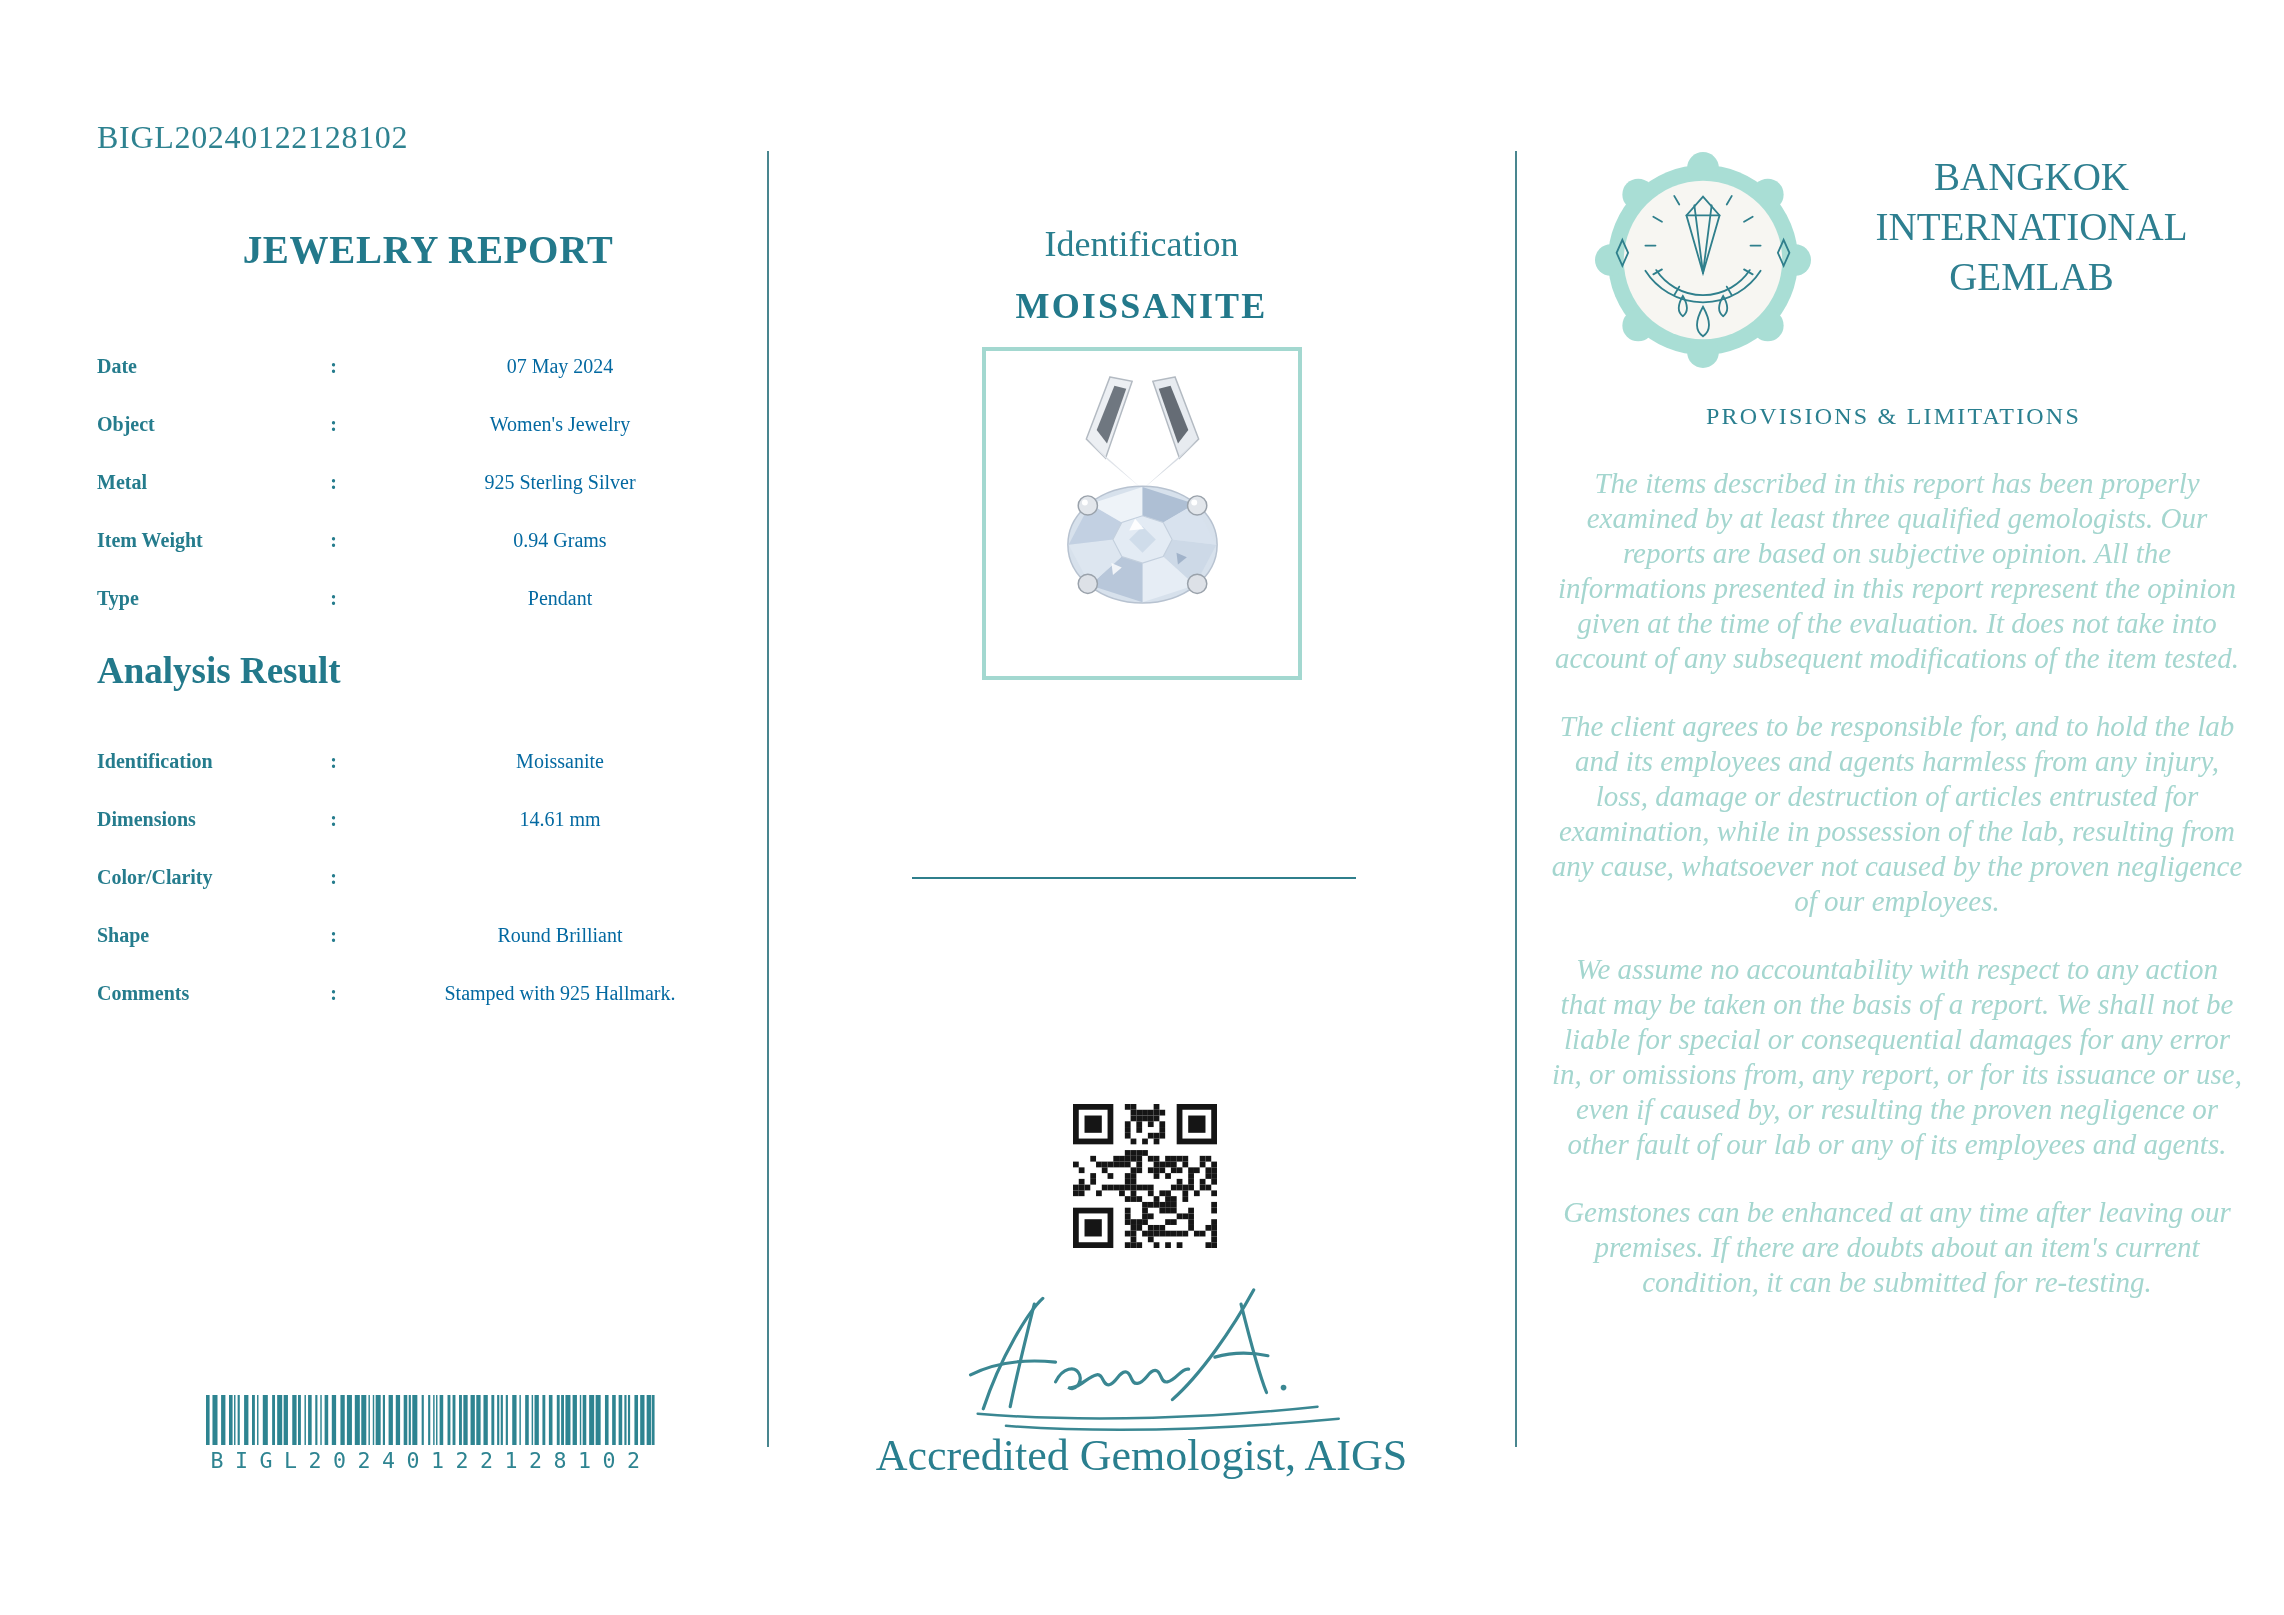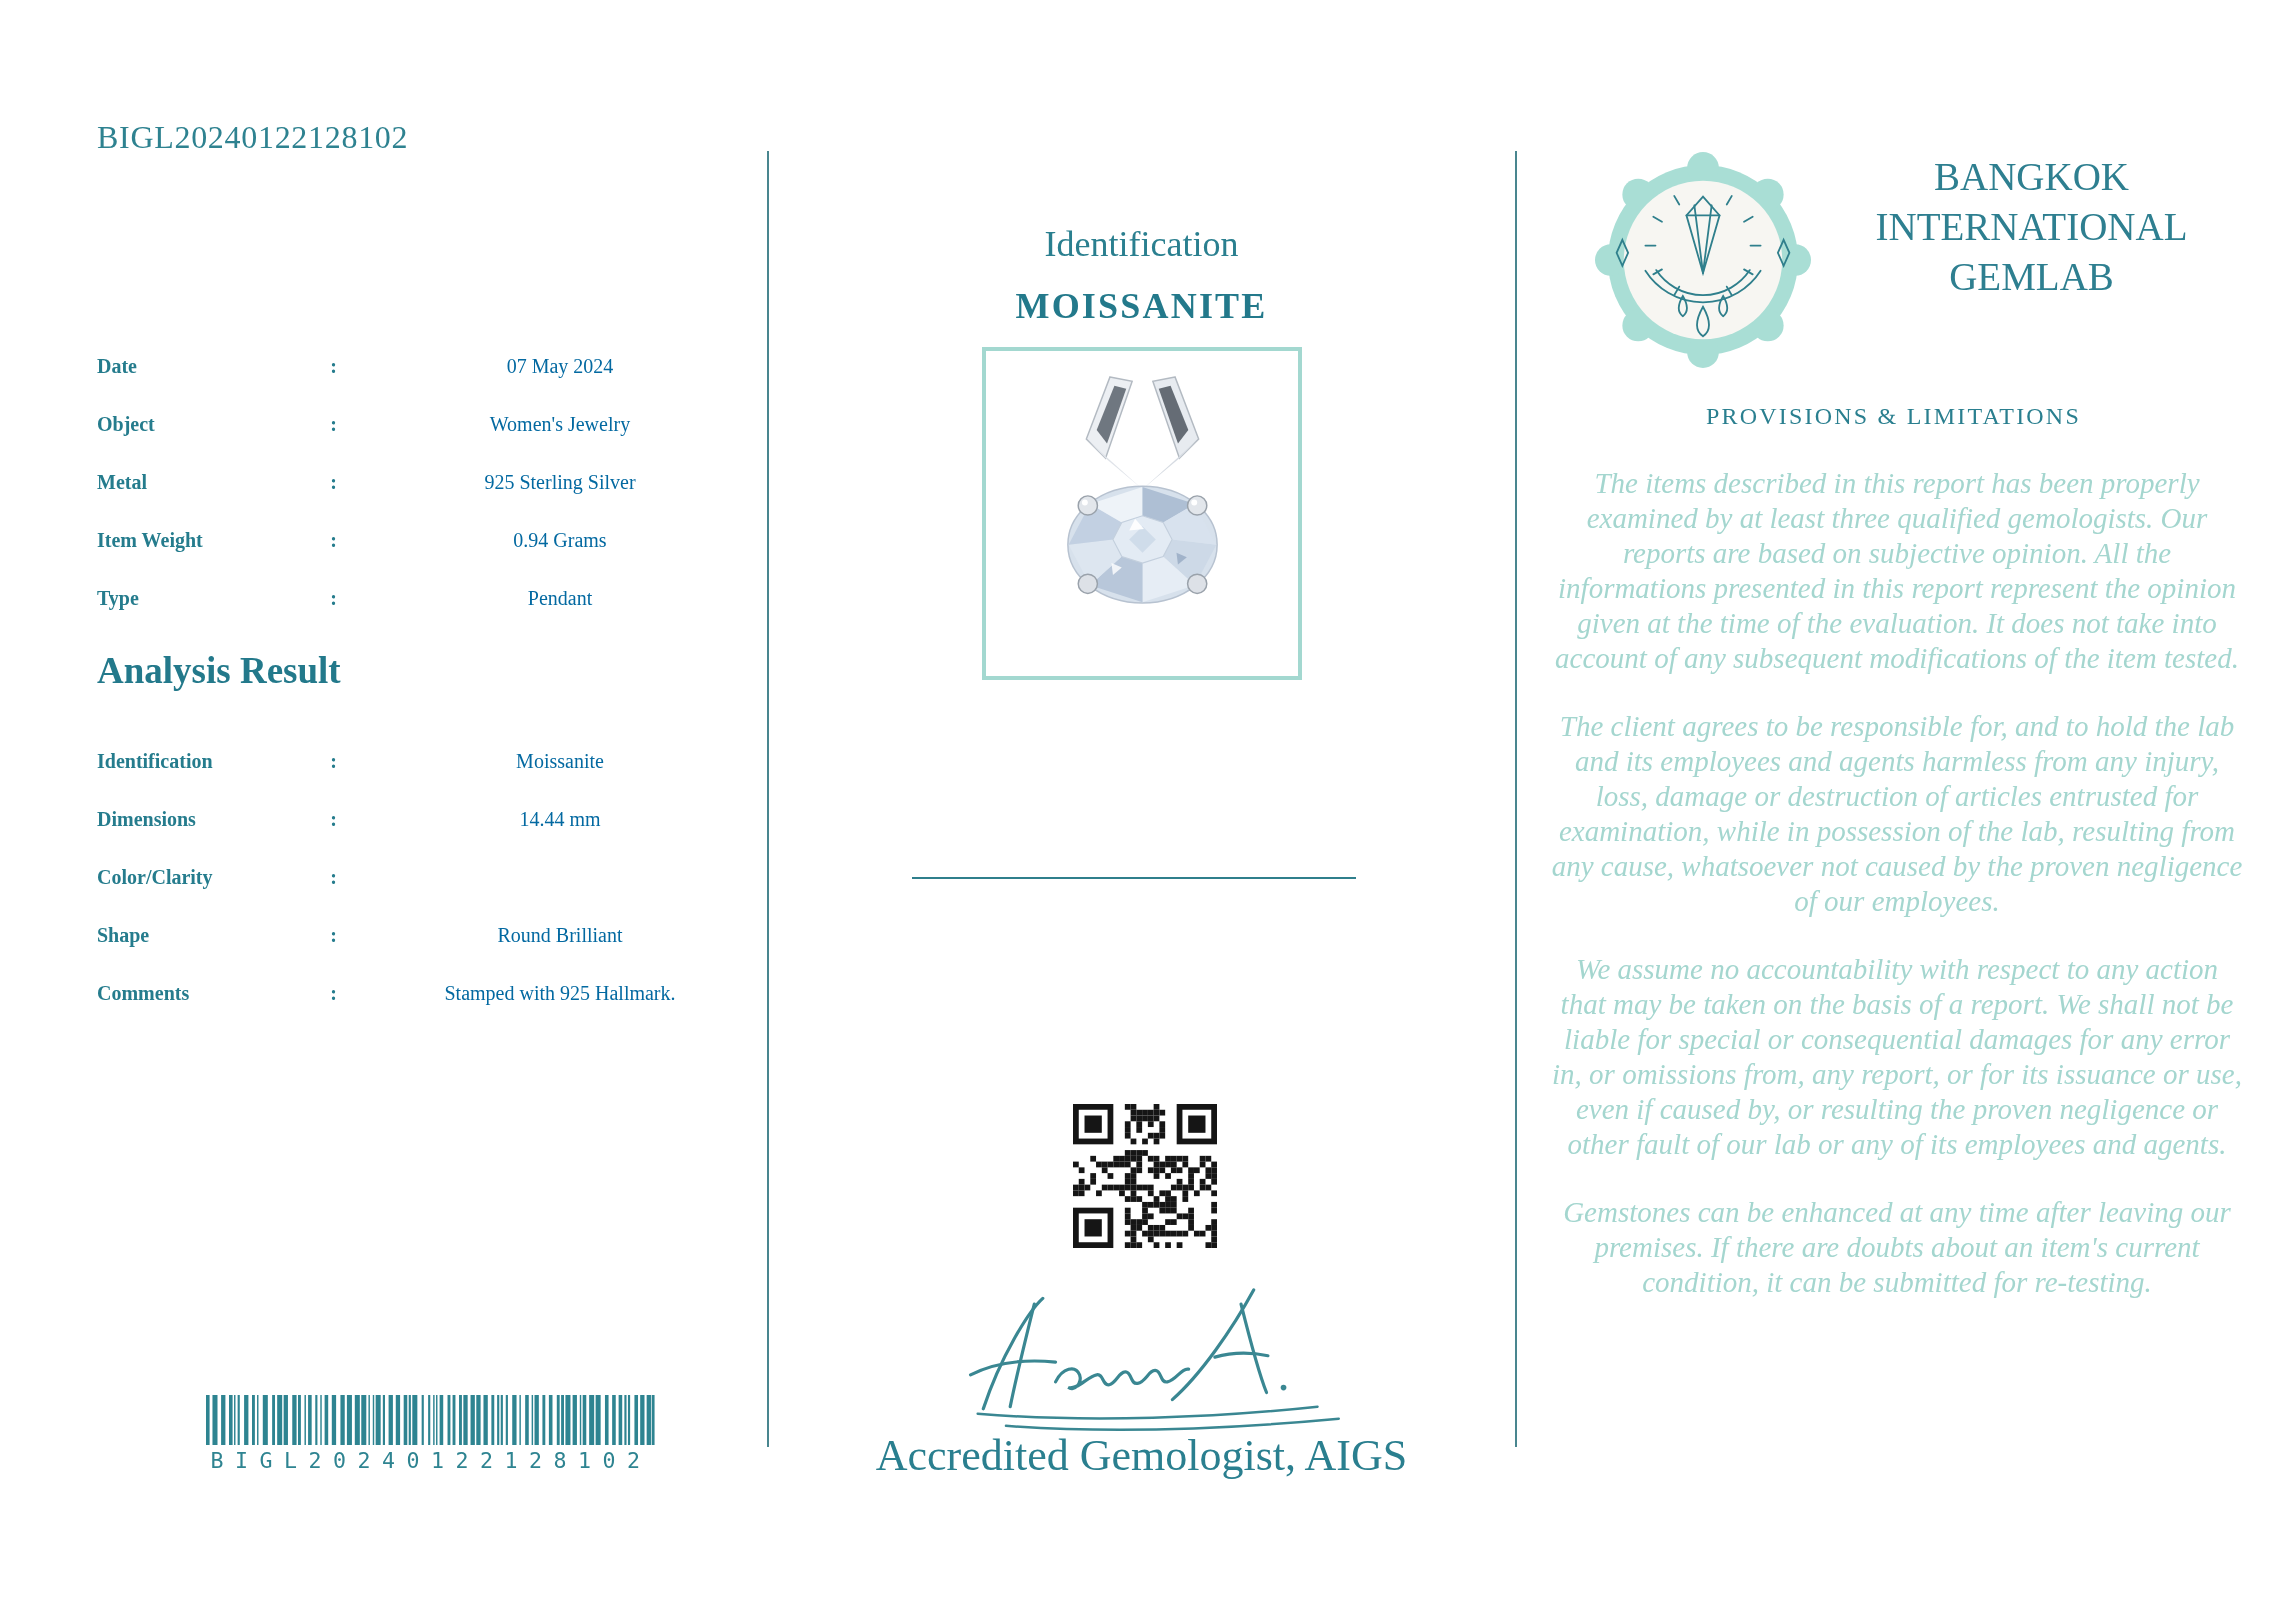--- a/index.html
+++ b/index.html
@@ -42,20 +42,21 @@
   #provisions-body{left:1550px;top:466px;width:694px;text-align:center;}
   #provisions-body p{margin:0 0 33px 0;font-style:italic;font-size:29px;line-height:35px;color:#a4d6cf;}
 </style>
 </head>
 <body>
 
 <div id="page">
 
   <div id="report-number" class="abs">BIGL20240122128102</div>
 
+  <div id="jewelry-report" class="abs">JEWELRY REPORT</div>
 
   <div id="kv-main" class="abs kv-table">
     <div class="kv-row">
       <span class="kv-label">Date</span>
       <span class="kv-colon">:</span>
       <span class="kv-value">07 May 2024</span>
     </div>
     <div class="kv-row">
       <span class="kv-label">Object</span>
       <span class="kv-colon">:</span>
@@ -82,21 +83,21 @@
 
   <div id="kv-analysis" class="abs kv-table">
     <div class="kv-row">
       <span class="kv-label">Identification</span>
       <span class="kv-colon">:</span>
       <span class="kv-value">Moissanite</span>
     </div>
     <div class="kv-row">
       <span class="kv-label">Dimensions</span>
       <span class="kv-colon">:</span>
-      <span class="kv-value">14.44 mm</span>
+      <span class="kv-value">14.61 mm</span>
     </div>
     <div class="kv-row">
       <span class="kv-label">Color/Clarity</span>
       <span class="kv-colon">:</span>
     </div>
     <div class="kv-row">
       <span class="kv-label">Shape</span>
       <span class="kv-colon">:</span>
       <span class="kv-value">Round Brilliant</span>
     </div>

